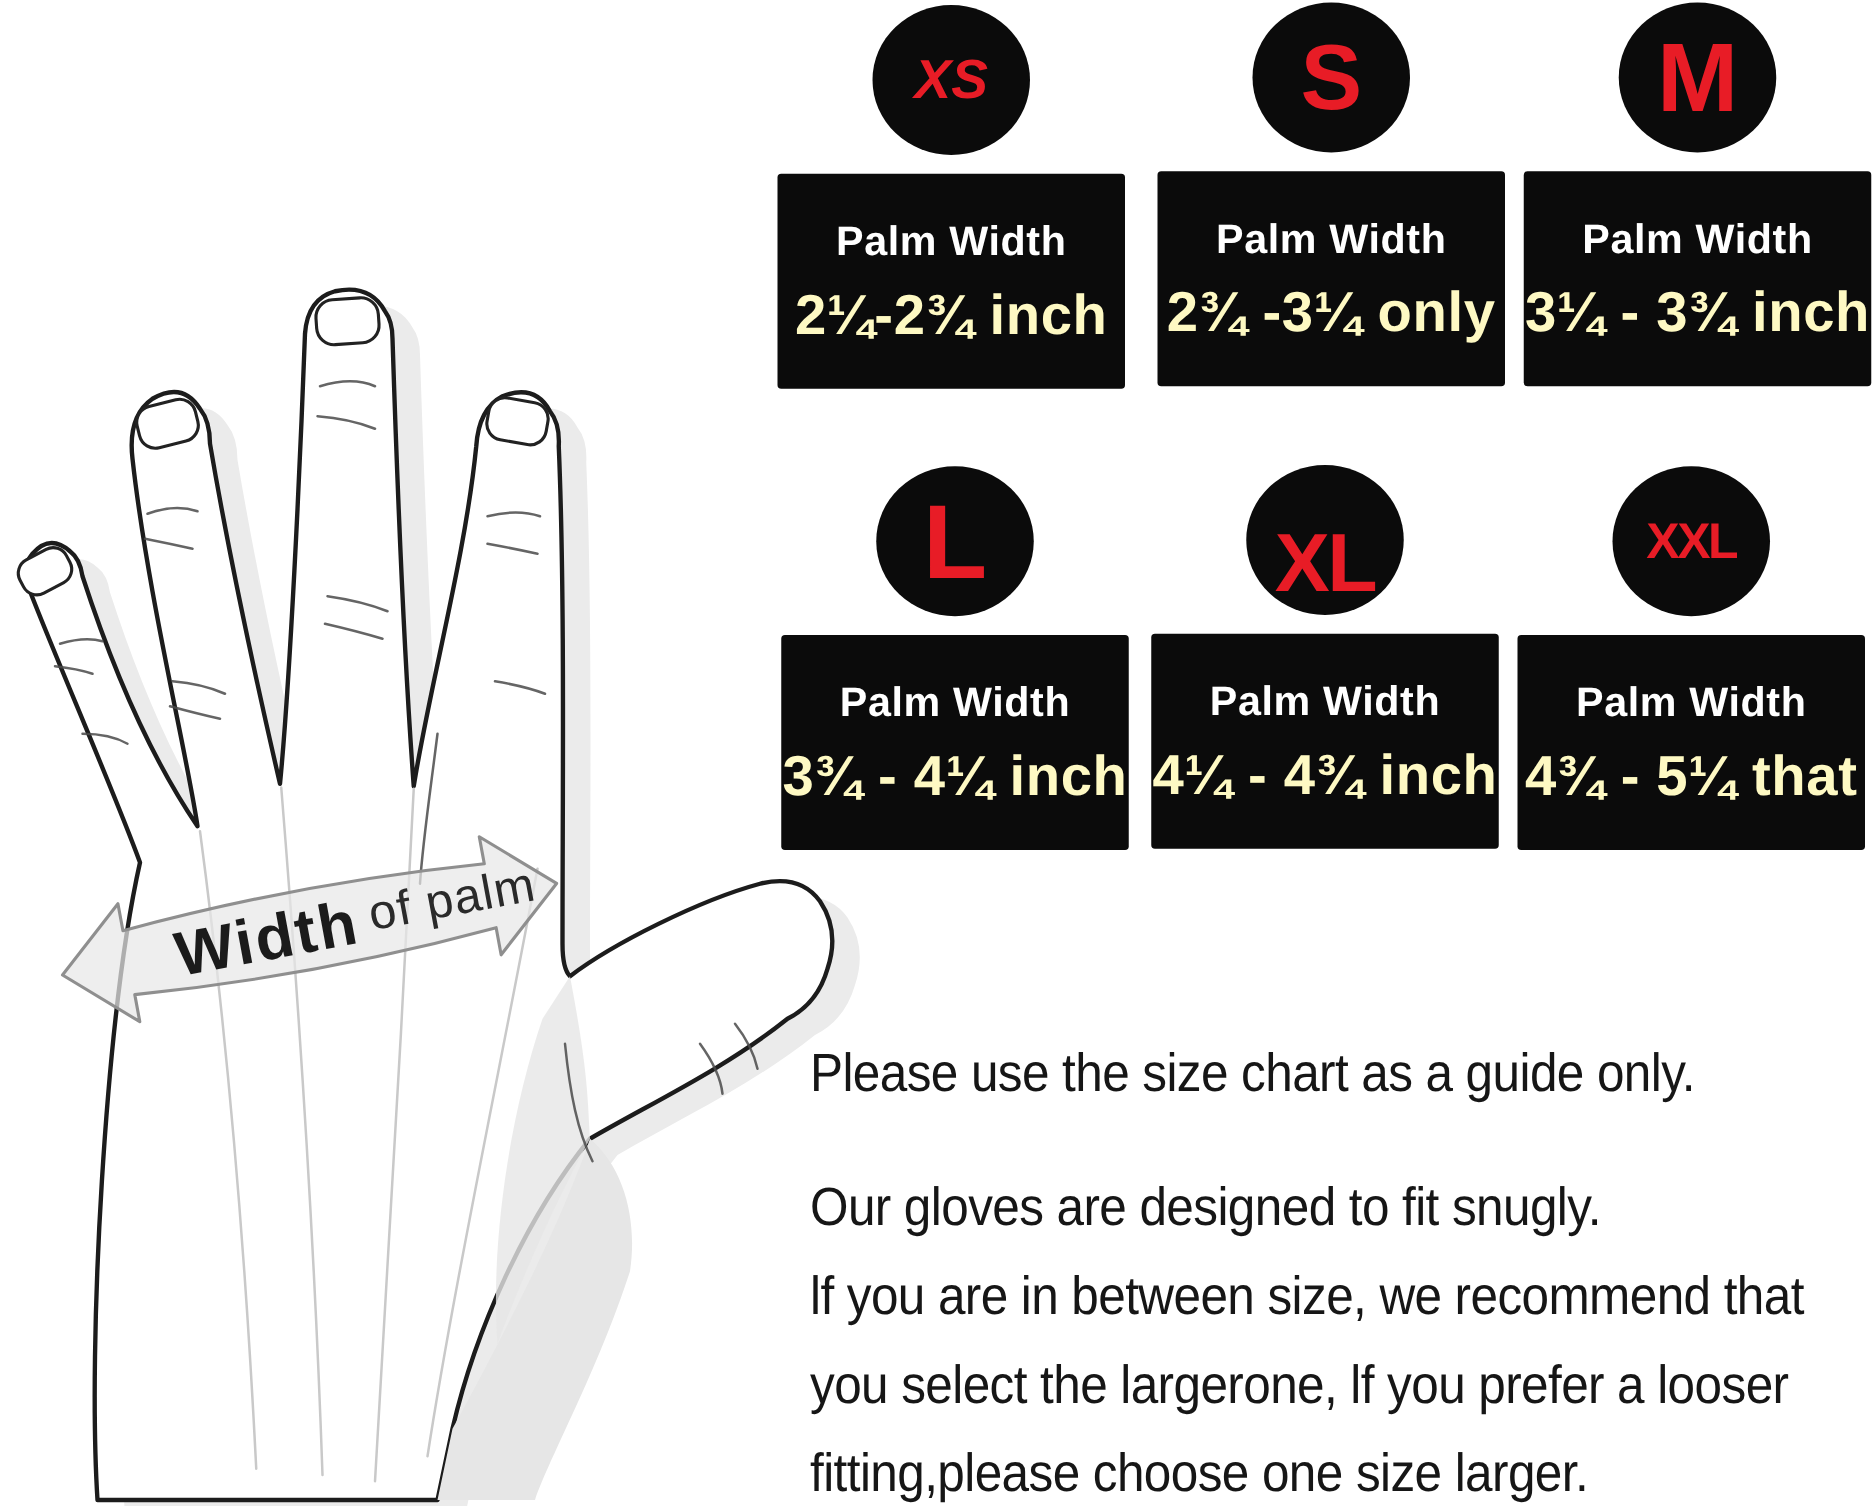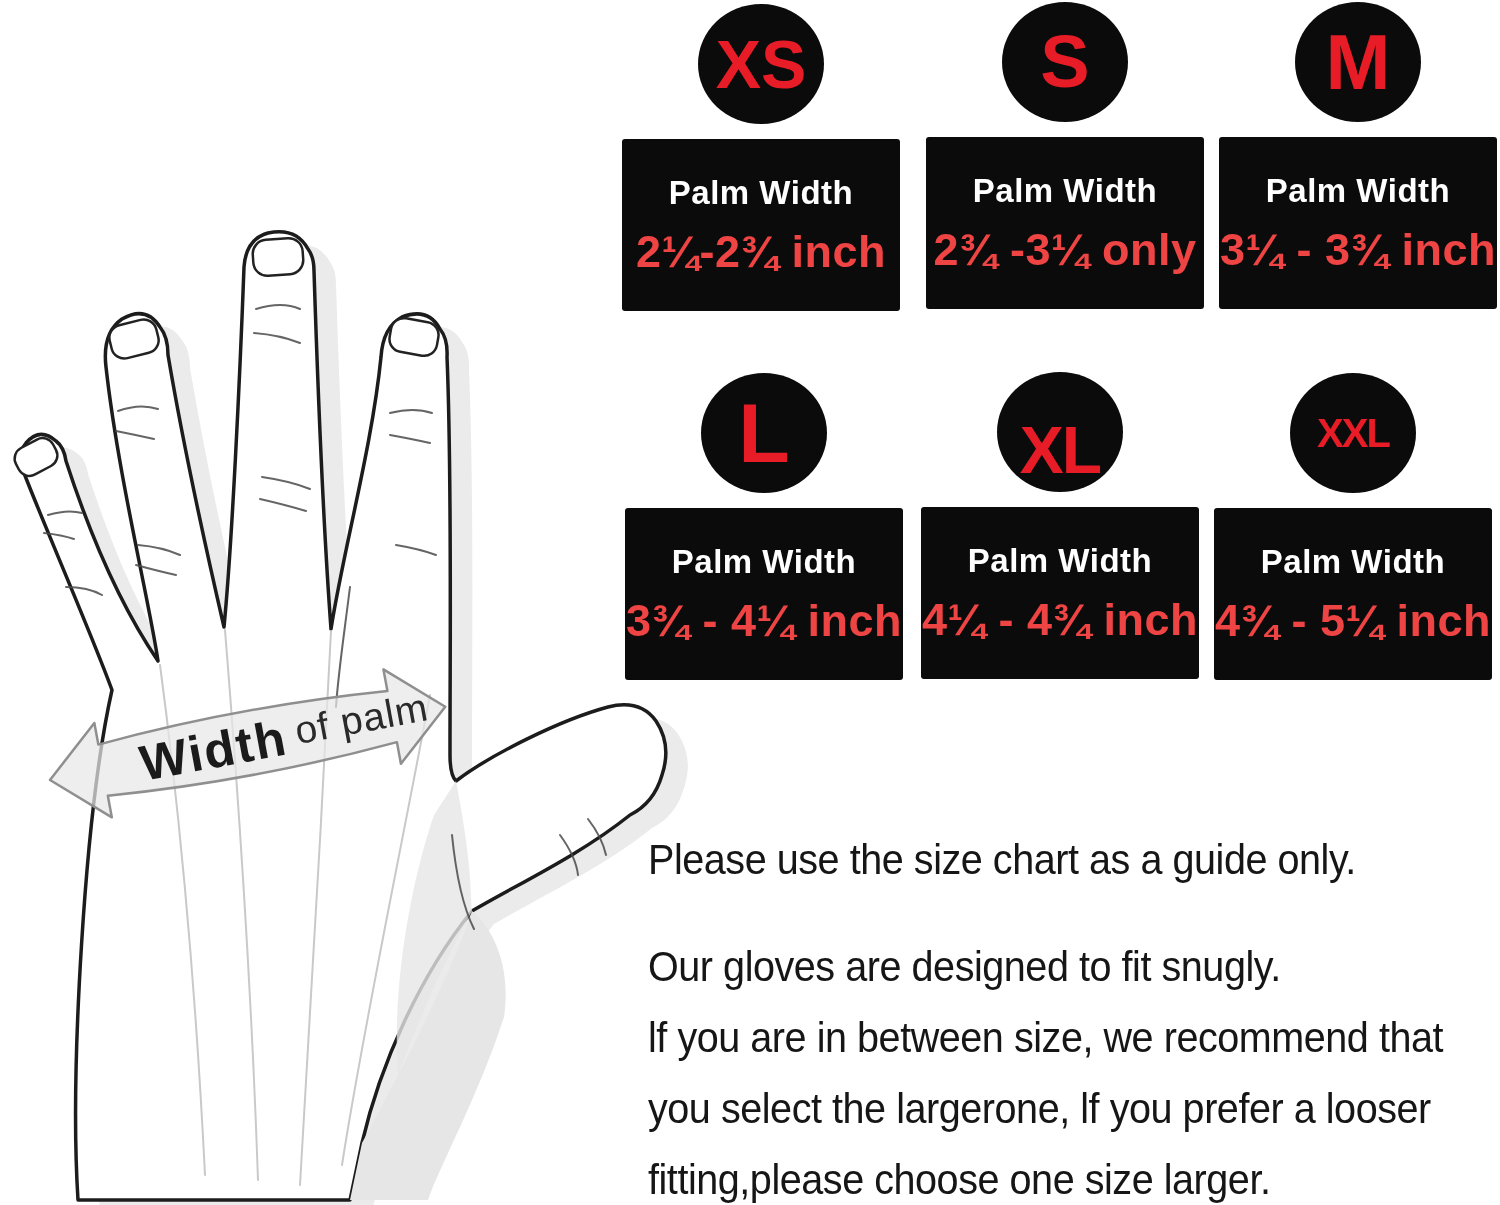--- a/index.html
+++ b/index.html
@@ -11,35 +11,35 @@
   .size-card{position:absolute;width:278px;}
   .size-circle{
     width:126px;height:120px;border-radius:50%;
     background:#0b0b0b;margin:0 auto;
     display:flex;align-items:center;justify-content:center;
   }
   .size-letter{
     color:#e81c26;font-weight:700;line-height:1;
     font-family:"Liberation Sans", sans-serif;
   }
-  .c-xs  .size-letter{font-size:68px;}
+  .c-xs  .size-letter{font-size:44px;font-style:italic;}
   .c-s   .size-letter{font-size:74px;}
   .c-m   .size-letter{font-size:78px;}
   .c-l   .size-letter{font-size:84px;}
   .c-xl  .size-letter{font-size:66px;letter-spacing:-2px;margin-top:36px;}
   .c-xxl .size-letter{font-size:40px;letter-spacing:-2px;}
   .size-box{
     margin-top:15px;width:278px;height:172px;background:#0b0b0b;border-radius:3px;
     display:flex;flex-direction:column;align-items:center;justify-content:center;gap:20px;
   }
   .palm-label{
     color:#ffffff;font-size:33px;font-weight:700;letter-spacing:0.5px;line-height:1;
   }
   .palm-range{
-    color:#ef4444;font-size:45px;font-weight:700;line-height:1;letter-spacing:0.5px;
+    color:#fef9c3;font-size:45px;font-weight:700;line-height:1;letter-spacing:0.5px;
   }
   
   #notes{
     position:absolute;left:648px;top:824px;width:940px;
     color:#161616;font-size:43px;line-height:71px;letter-spacing:-0.5px;
     transform:scaleX(0.92);transform-origin:left top;
     font-family:"Liberation Sans", sans-serif;
   }
   #notes .para1{margin:0 0 36px 0;}
   #notes p{margin:0;}
@@ -177,21 +177,21 @@
       <div class="palm-label">Palm Width</div>
       <div class="palm-range">4¼ - 4¾ inch</div>
     </div>
   </div>
   <div class="size-card c-xxl" style="left:1214px;top:373px;">
     <div class="size-circle">
       <span class="size-letter">XXL</span>
     </div>
     <div class="size-box">
       <div class="palm-label">Palm Width</div>
-      <div class="palm-range">4¾ - 5¼ inch</div>
+      <div class="palm-range">4¾ - 5¼ that</div>
     </div>
   </div>
 
   <div id="notes">
     <p class="para1 note-line">Please use the size chart as a guide only.</p>
     <p class="note-line">Our gloves are designed to fit snugly.</p>
     <p class="note-line">lf you are in between size, we recommend that</p>
     <p class="note-line">you select the largerone, lf you prefer a looser</p>
     <p class="note-line">fitting,please choose one size larger.</p>
   </div>

